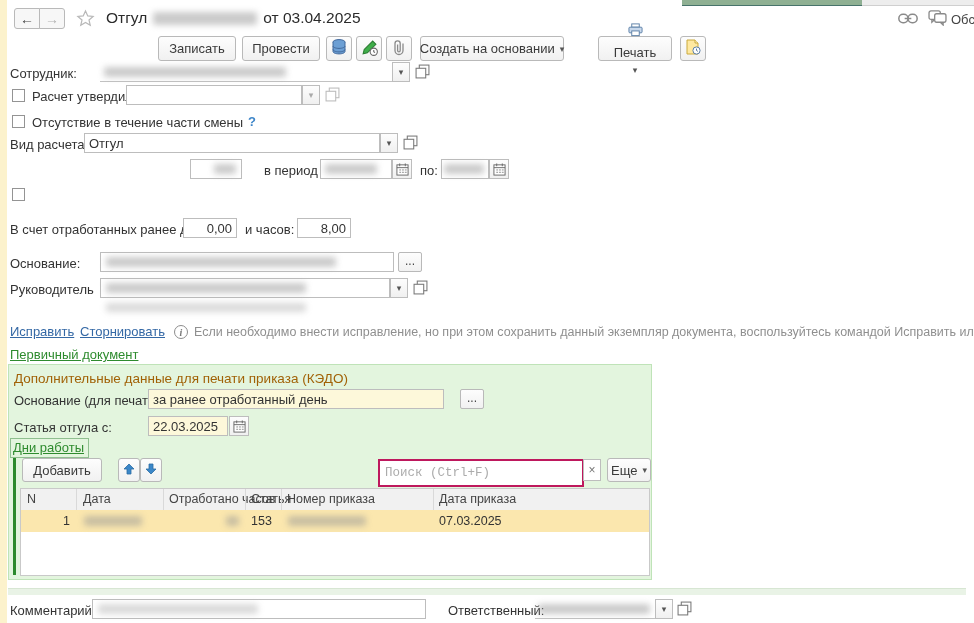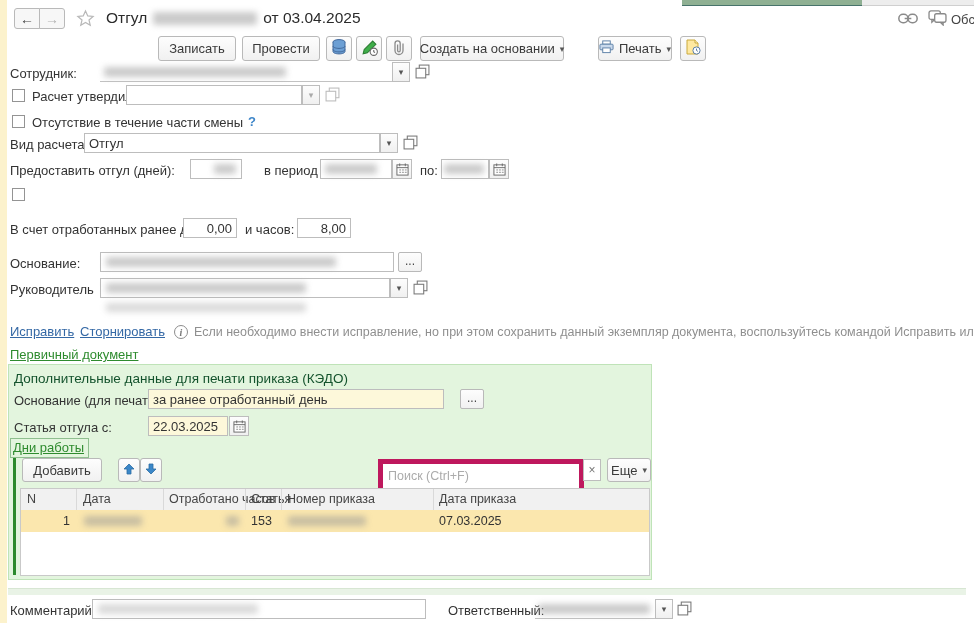--- a/index.html
+++ b/index.html
@@ -21,33 +21,33 @@
   .fld-underline{border:none;border-bottom:1px solid #c2c2c2;background:transparent;}
   .dd{box-sizing:border-box;position:absolute;width:18px;height:20px;border:1px solid #bdbdbd;
       background:linear-gradient(#fdfdfd,#f0f0f0);display:flex;align-items:center;justify-content:center;
       font-size:9px;color:#555;cursor:pointer;}
   .chk{box-sizing:border-box;position:absolute;width:13px;height:13px;border:1px solid #949494;background:#fff;cursor:pointer;}
   .link-b{color:#3468a5;text-decoration:underline;font-size:13px;cursor:pointer;white-space:nowrap;}
   .link-g{color:#2e8b2e;text-decoration:underline;font-size:13px;cursor:pointer;white-space:nowrap;}
   .blur{position:absolute;background:#969696;opacity:.5;filter:blur(3px);border-radius:2px;height:10px;}
   .blur-light{opacity:.35;}
   .panel{position:absolute;left:8px;top:364px;width:644px;height:216px;background:#e3f5de;border:1px solid #bfe3b8;box-sizing:border-box;}
-  .ptitle{color:#14532d;font-size:13.5px;white-space:nowrap;}
+  .ptitle{color:#a16207;font-size:13.5px;white-space:nowrap;}
   .info-i{box-sizing:border-box;position:absolute;width:14px;height:14px;border:1.3px solid #8d8d8d;border-radius:50%;
       color:#777;font:italic bold 10px "Liberation Serif",serif;display:flex;align-items:center;justify-content:center;}
   .gray-note{font-size:12.5px;color:#8f8f8f;white-space:nowrap;}
   .thead-cell{position:absolute;font-size:12.5px;color:#444;white-space:nowrap;}
   .vsep{position:absolute;width:1px;background:#d9d9d9;}
   .ellipsisbtn{position:absolute;box-sizing:border-box;display:flex;align-items:flex-end;justify-content:center;
       background:linear-gradient(#fdfdfd,#f1f1f1);border:1px solid #b9b9b9;border-radius:2px;font-size:12px;color:#444;
       padding-bottom:3px;cursor:pointer;}
   .calbtn{position:absolute;box-sizing:border-box;width:20px;height:20px;border:1px solid #bdbdbd;
       background:linear-gradient(#fdfdfd,#f0f0f0);display:flex;align-items:center;justify-content:center;cursor:pointer;}
-  input.search{box-sizing:border-box;position:absolute;border:5px solid #be185d;height:22px;font-size:12.5px;
-      padding:12px 5px;color:#333;font-family:Liberation Sans, sans-serif;}
+  input.search{box-sizing:border-box;position:absolute;border:2px solid #be185d;height:22px;font-size:12.5px;
+      padding:12px 5px;color:#333;font-family:Liberation Mono, monospace;}
   input.search::placeholder{color:#ababab;}
 </style>
 </head>
 <body>
 
 <div id="app">
 
   <div class="abs" style="left:0;top:0;width:7px;height:623px;background:#fcf2cc;"></div>
 
   <div class="abs" style="left:682px;top:0;width:180px;height:5px;background:#8fb093;border-bottom:1px solid #47736b;"></div>
@@ -109,21 +109,21 @@
   </div>
   <div class="iconbtn abs" style="left:386px;top:36px;width:26px;height:25px;">
     <span><svg width="14" height="17" viewBox="0 0 14 16">
           <path d="M11 4v7a4 4 0 0 1-8 0V4a2.6 2.6 0 0 1 5.2 0v7a1.3 1.3 0 0 1-2.6 0V5" fill="none" stroke="#8a8a8a" stroke-width="1.3"></path>
         </svg></span>
   </div>
   <div class="btn abs" style="left:420px;top:36px;width:144px;height:25px;">
     <span>Создать на основании</span>
     <span style="font-size:9px;color:#555;">▾</span>
   </div>
-  <div class="btn abs" style="left:598px;top:36px;width:74px;height:25px;">
+  <div class="btn abs" style="left:598px;top:36px;width:74px;height:25px;flex-direction:column;">
     <span><svg width="15" height="14" viewBox="0 0 16 14">
           <rect x="4" y="0.5" width="8" height="3.5" fill="#fff" stroke="#5b7fa6"></rect>
           <rect x="1" y="4" width="14" height="6" rx="1" fill="#c9d9ec" stroke="#5b7fa6"></rect>
           <rect x="4" y="8" width="8" height="5" fill="#fff" stroke="#5b7fa6"></rect>
         </svg></span>
     <span>Печать</span>
     <span style="font-size:9px;color:#555;">▾</span>
   </div>
   <div class="iconbtn abs" style="left:680px;top:36px;width:26px;height:25px;">
     <span><svg width="16" height="16" viewBox="0 0 16 16">
@@ -171,21 +171,20 @@
   <div class="dd" style="left:380px;top:133px;">
       <span>▾</span>
     </div>
   <div class="abs" style="left:403px;top:135px;">
     <svg width="15" height="15" viewBox="0 0 14 14">
         <rect x="4" y="1" width="9" height="9" fill="#fff" stroke="#7a7a7a"></rect>
         <rect x="1" y="4" width="9" height="9" fill="#fff" stroke="#7a7a7a"></rect>
       </svg>
   </div>
 
-  <div class="abs lbl" style="left:10px;top:163px;">Предоставить отгул (дней):</div>
   <div class="fld" style="left:190px;top:159px;width:52px;"></div>
   <div class="blur" style="left:214px;top:164px;width:22px;"></div>
   <div class="abs lbl" style="left:264px;top:163px;text-align:right;">в период с:</div>
   <div class="fld" style="left:320px;top:159px;width:72px;"></div>
   <div class="blur" style="left:325px;top:164px;width:52px;"></div>
   <div class="calbtn" style="left:392px;top:159px;">
     <svg width="13" height="13" viewBox="0 0 14 14">
         <rect x="1" y="2" width="12" height="11" fill="#fff" stroke="#666"></rect>
         <path d="M1 5h12" stroke="#666"></path>
         <path d="M4 .5v3M10 .5v3" stroke="#666"></path>

